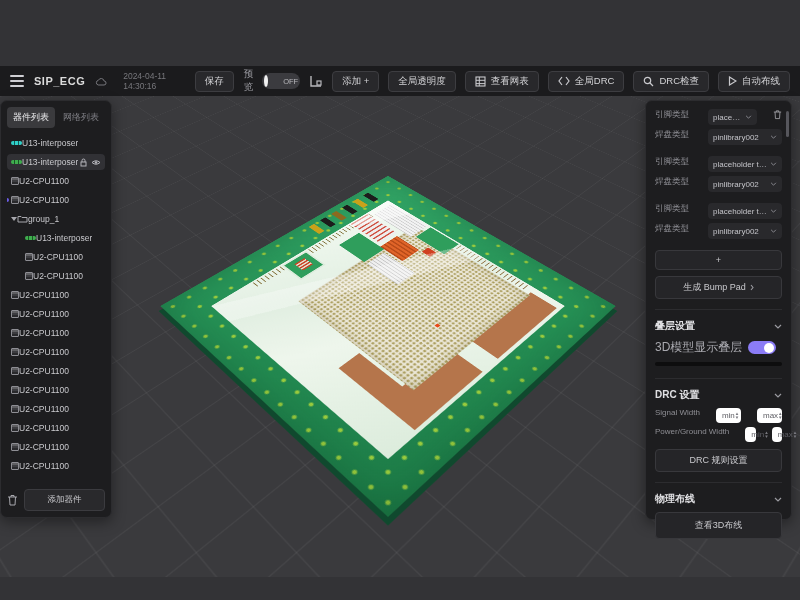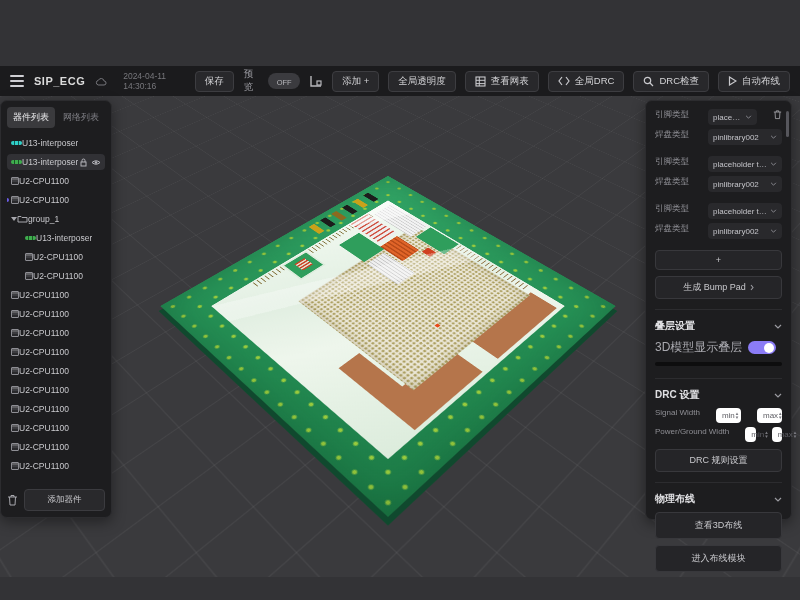--- a/index.html
+++ b/index.html
@@ -11,21 +11,21 @@
   .toolbar { position:absolute; left:0; top:66px; width:800px; height:30px;
     background:#1b1b1d; display:flex; align-items:center; padding:0 10px; gap:10px; }
   .tb-title { color:#dcdcdc; font-size:11px; font-weight:bold; letter-spacing:.5px; }
   .tb-time { color:#77777c; font-size:8.5px; display:flex; align-items:center; gap:16px; }
   .btn { background:#28282b; border:1px solid #3d3d41; border-radius:4px; color:#d3d3d6;
     font-size:9.5px; padding:3px 9px; display:flex; align-items:center; gap:5px;
     white-space:nowrap; cursor:pointer; }
   .tb-right { margin-left:auto; display:flex; align-items:center; gap:9px; }
   .tb-label { color:#9a9aa0; font-size:9.5px; }
   .toggle-off { width:38px; height:16px; border-radius:9px; background:#3b3b3f;
-    display:flex; align-items:center; padding:2px; gap:3px; cursor:pointer;flex-direction:column; }
+    display:flex; align-items:center; padding:2px; gap:15px; cursor:pointer; }
   .toggle-off .knob { width:12px; height:12px; border-radius:50%; background:#f2f2f2; }
   .toggle-off .txt { color:#b8b8bc; font-size:7.5px; }
   .iconbtn { background:none; border:none; cursor:pointer; display:flex; align-items:center; }
   .hamburger { display:flex; flex-direction:column; gap:3px; cursor:pointer; }
   .hamburger span { width:14px; height:2px; background:#cfcfd4; border-radius:1px; }
 
   
   .viewport { position:absolute; left:0; top:96px; width:800px; height:481px;
     background:#3a3a3d; overflow:hidden; }
   .scene { position:absolute; left:227px; top:49px; width:322px; height:322px;
@@ -490,16 +490,15 @@
 
     <div class="divider"></div>
 
     <div class="sec-h">
       <span>物理布线</span>
       <svg width="8" height="5" viewBox="0 0 8 5">
           <path d="M1 1 L4 4 L7 1" fill="none" stroke="#9a9aa0" stroke-width="1.2"></path>
         </svg>
     </div>
     <div class="wide" style="padding:6px 0">查看3D布线</div>
-    <div class="wide" style="padding:6px 0">进入布线模块</div>
   </div>
 
 </div>
 
 </body></html>

